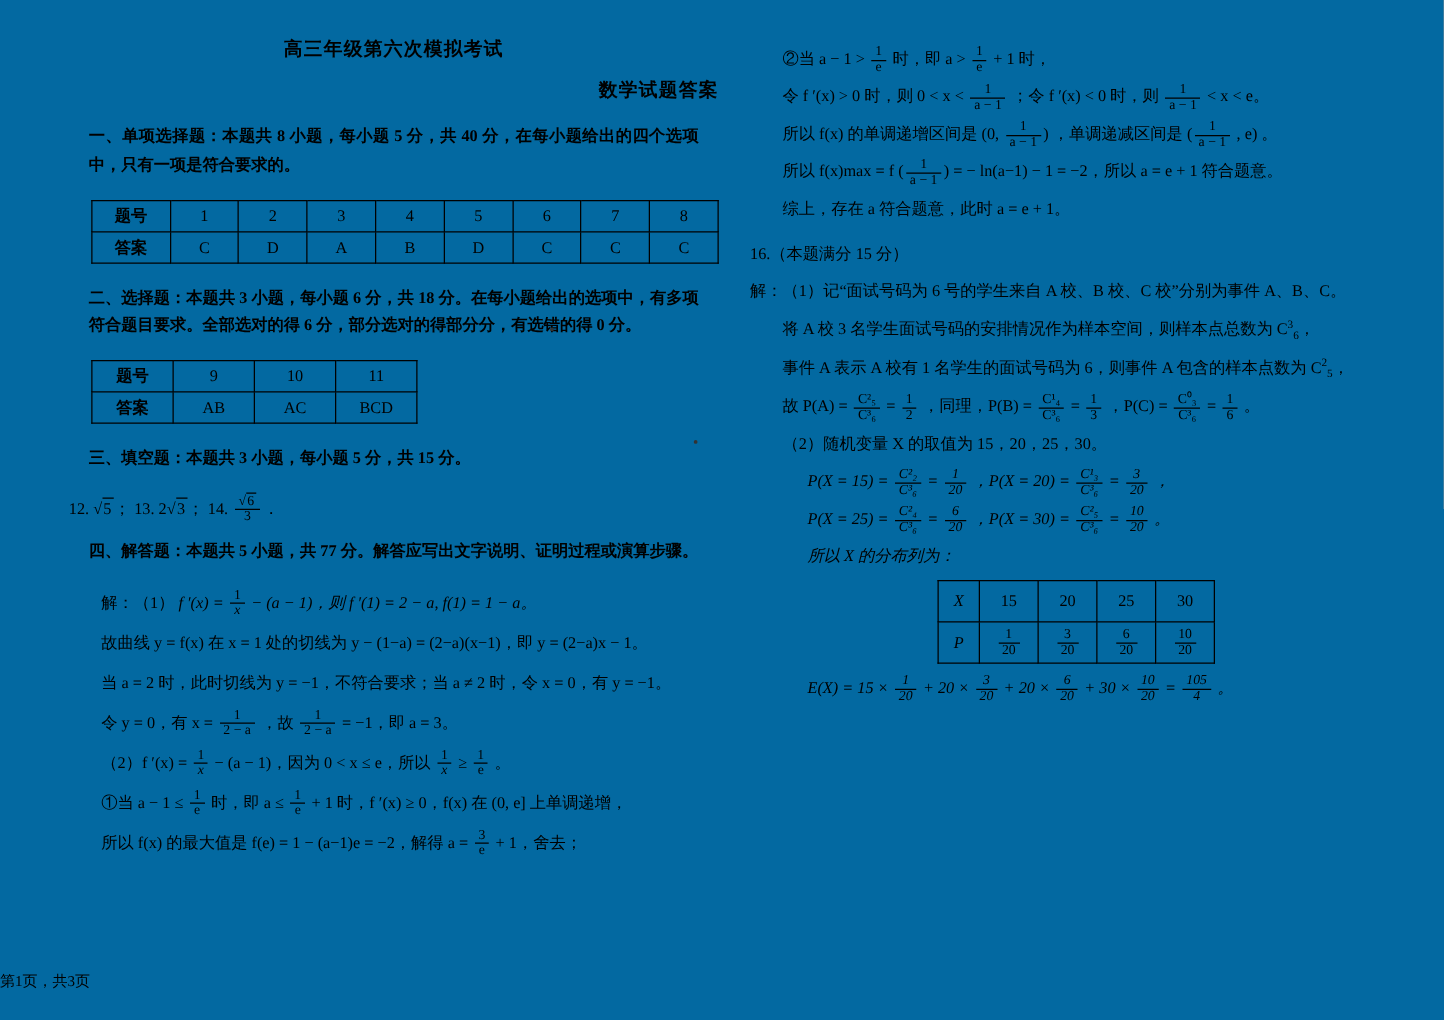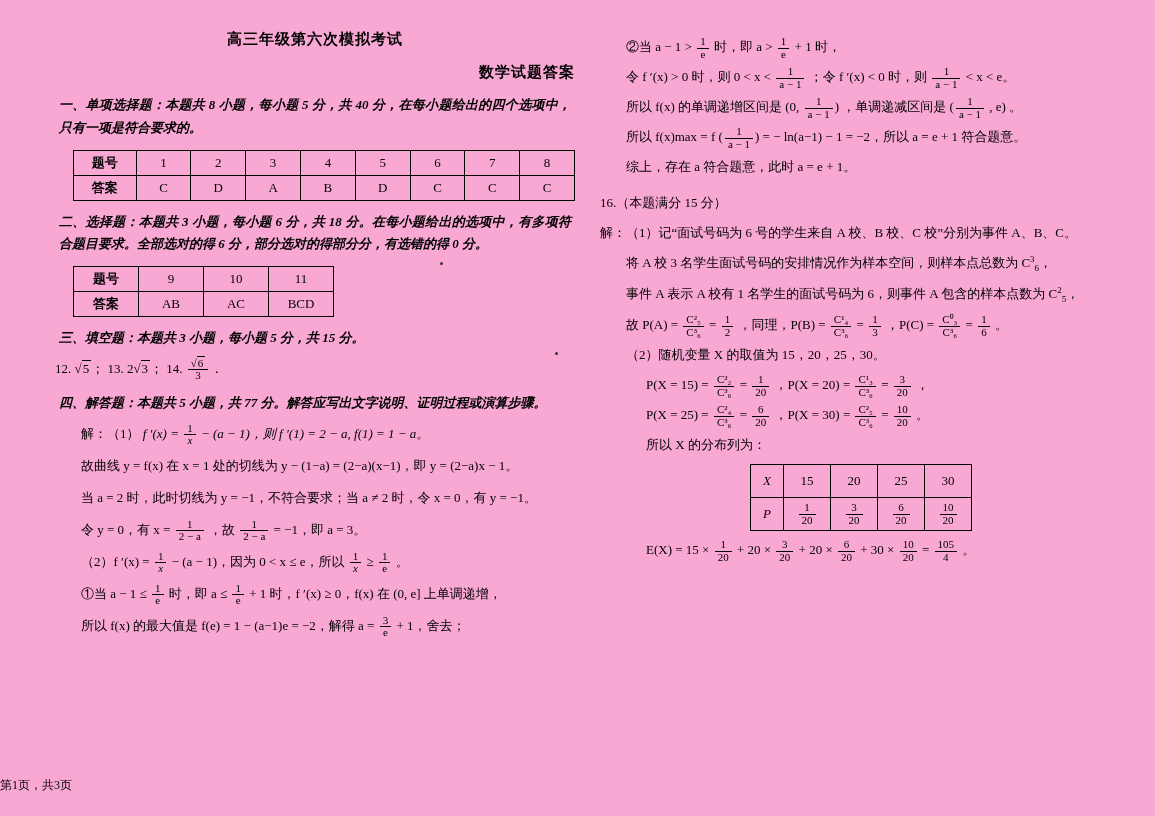--- a/index.html
+++ b/index.html
@@ -1,32 +1,32 @@
 <!DOCTYPE html>
 <html><head>
 <meta charset="utf-8">
 <style>
   html,body{margin:0;padding:0;background:#9a9a9a;}
   body{font-family:"Liberation Serif", serif;}
   .page{
-    position:relative;width:1155px;height:816px;background:#f9a8d4;
+    position:relative;width:1155px;height:816px;background:#0369a1;
     margin:0 auto;overflow:hidden;
   }
   .col-left{position:absolute;left:55px;top:30px;width:520px;}
   .col-right{position:absolute;left:600px;top:30px;width:520px;}
 
   .title{text-align:center;font-weight:bold;font-size:15px;letter-spacing:1px;margin-bottom:14px;}
   .subtitle{text-align:right;font-weight:bold;font-size:15px;letter-spacing:1px;margin:0 0 12px 0;}
 
   .sec-head{font-size:13px;font-weight:bold;line-height:1.75;text-align:justify;}
-  p{margin:4px;font-style:italic;}
+  p{margin:16px;}
 
   .para{font-size:13px;line-height:2.0;margin-top:6px;}
   .indent{margin-left:26px;}
-  .indent2{margin-left:46px;}
+  .indent2{margin-left:46px;font-style:italic;}
 
   table.ans{border-collapse:collapse;margin:10px 0 10px 18px;padding-left:24px;}
   table.ans td{border:1px solid #000;height:22px;text-align:center;font-size:13px;}
   table.ans td.hdr{font-weight:bold;}
   .w-lab{width:62px;}
   .w-cell{width:54px;}
   .w-cell2{width:62px;}
 
   table.dist{border-collapse:collapse;margin:6px 0 6px 150px;}
   table.dist td{border:1px solid #000;text-align:center;font-size:13px;width:44px;height:30px;}

